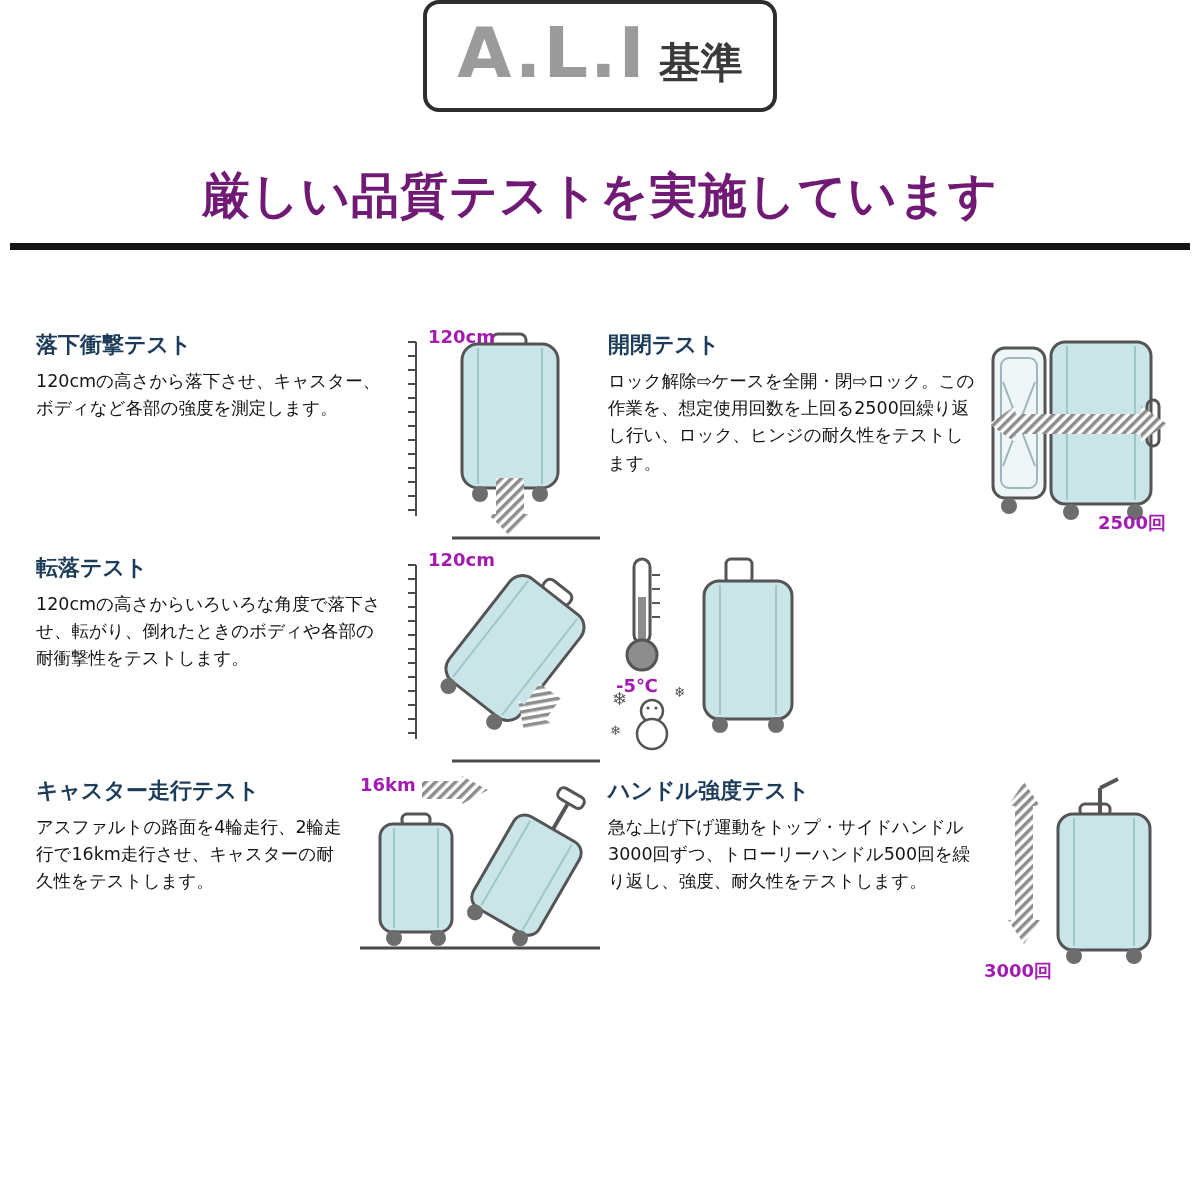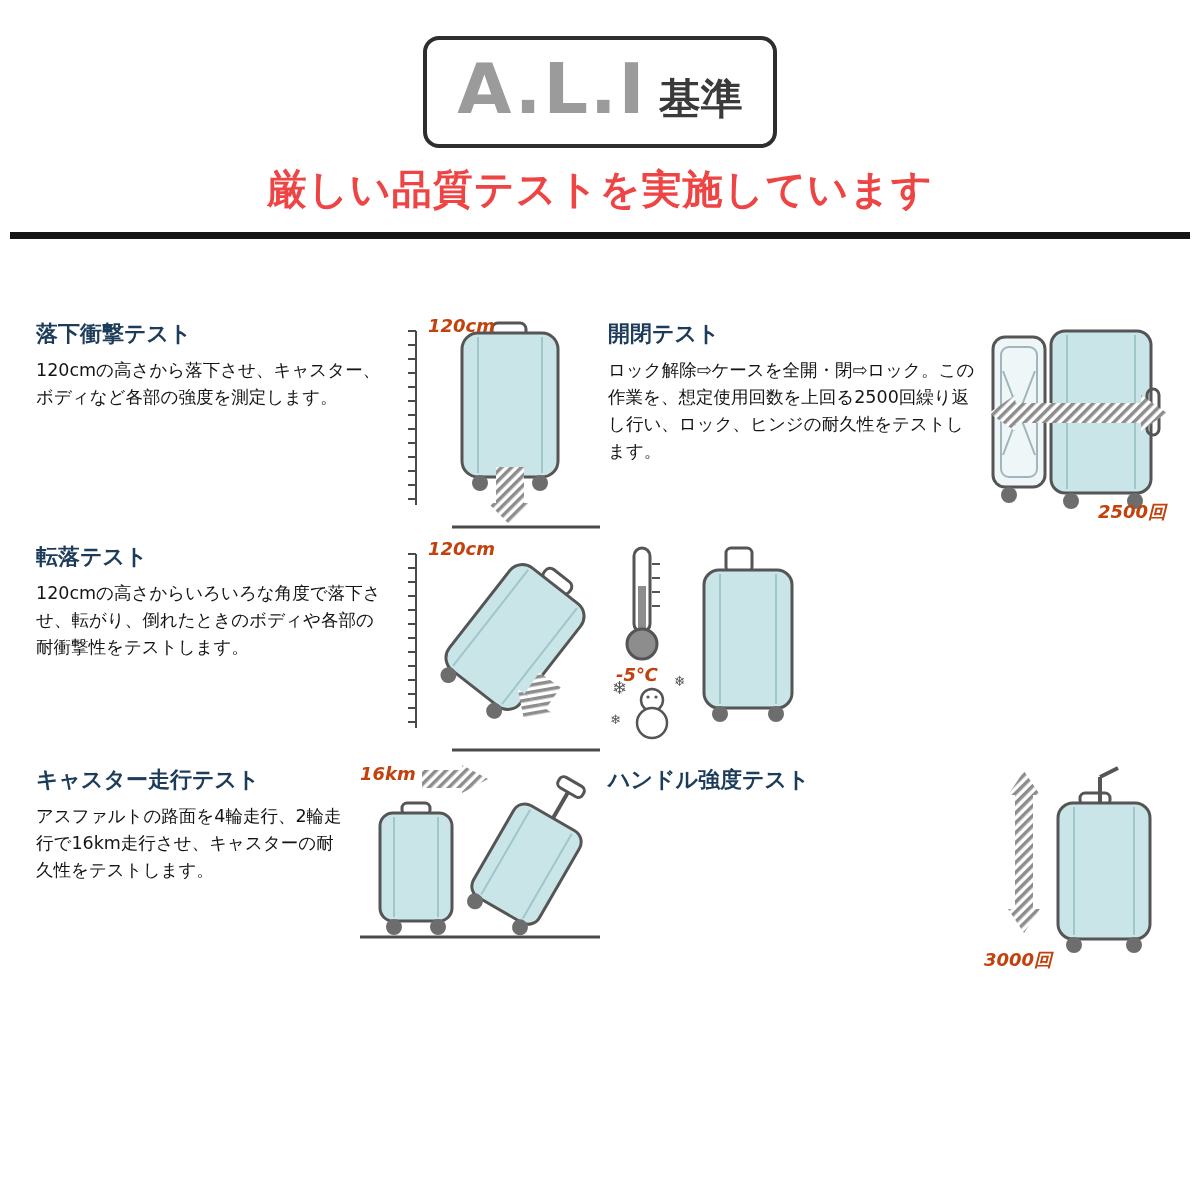--- a/index.html
+++ b/index.html
@@ -3,35 +3,35 @@
 <meta charset="utf-8">
 <style>
   * { box-sizing: border-box; margin: 0; padding: 0; }
   html, body { width: 1200px; height: 1200px; }
   body {
     background: #ffffff;
     color: #141414;
     font-family: "DejaVu Sans", "Liberation Sans", sans-serif;
     overflow: hidden;
   }
-  .page { width: 1200px; height: 1200px; padding-top: 36px; overflow: hidden; }
+  .page { width: 1200px; height: 1200px; overflow: hidden; }
 
   
   .badge {
     width: max-content; margin: 0 auto;
     border: 4px solid #2e2e2e; border-radius: 16px;
     padding: 8px 30px 14px; display: flex; align-items: baseline; gap: 12px;
   }
   .badge-brand { font-size: 70px; font-weight: 800; color: #9b9b9b; letter-spacing: 2px; }
   .badge-suffix { font-size: 42px; font-weight: 800; color: #3a3a3a; }
 
   
   .main-title {
-    margin-top: 18px; text-align: center;
-    font-size: 40px; font-weight: 800; color: #ef4444; letter-spacing: 1px;
+    margin-top: 56px; text-align: center;
+    font-size: 48px; font-weight: 800; color: #701a75; letter-spacing: 1px;
     line-height: 1.15; white-space: nowrap;
   }
   .title-rule { height: 7px; background: #141414; margin: 20px 10px 0; }
 
   
   .intro {
     margin: 30px 42px 0; font-size: 24px; line-height: 1.6;
     font-weight: 600; color: #141414; max-width: 1130px;
   }
 
@@ -43,21 +43,21 @@
     gap: 8px;
   }
   .test { display: flex; gap: 10px; min-height: 215px; }
   .test-text { flex: 1 1 auto; min-width: 0; }
   .test-title { font-size: 22px; font-weight: 800; color: #1c3c5a; margin-bottom: 8px; }
   .test-body { font-size: 17.5px; line-height: 1.55; font-weight: 500; }
 
   .illu { position: relative; flex: 0 0 auto; }
   .illu svg { display: block; }
   .illu-label {
-    position: absolute; font-weight: 800; font-size: 18px; color: #c2410c; white-space: nowrap; font-style: italic;
+    position: absolute; font-weight: 800; font-size: 18px; color: #a21caf; white-space: nowrap;
   }
   .m-drop   { left: 28px; top: -4px; }
   .m-open   { right: 6px; bottom: 7px; text-align: right; }
   .m-tumble { left: 28px; top: -4px; }
   .m-cold   { left: 8px; top: 122px; }
   .m-caster { left: 0;    top: -2px; }
   .m-handle { left: 2px; bottom: 8px; }
 </style>
 </head>
 <body>
@@ -226,20 +226,21 @@
           </g>
           <line x1="0" y1="172" x2="240" y2="172" stroke="#4a4a4a" stroke-width="3"></line>
         </svg>
         <span class="illu-label m-caster">16km</span>
       </div>
     </section>
 
     <section class="test">
       <div class="test-text">
         <h2 class="test-title">ハンドル強度テスト</h2>
+        <p class="test-body">急な上げ下げ運動をトップ・サイドハンドル3000回ずつ、トローリーハンドル500回を繰り返し、強度、耐久性をテストします。</p>
       </div>
       <div class="illu">
         <svg viewBox="0 0 190 205" width="190" height="205">
           <defs>
             <pattern id="hs6" width="7" height="7" patternUnits="userSpaceOnUse" patternTransform="rotate(45)">
               <rect width="7" height="7" fill="#ffffff"></rect>
                 <rect width="3.5" height="7" fill="#8d8d8d"></rect>
             </pattern>
           </defs>
           <polygon points="26,30 58,30 42,6" fill="url(#hs6)"></polygon>

